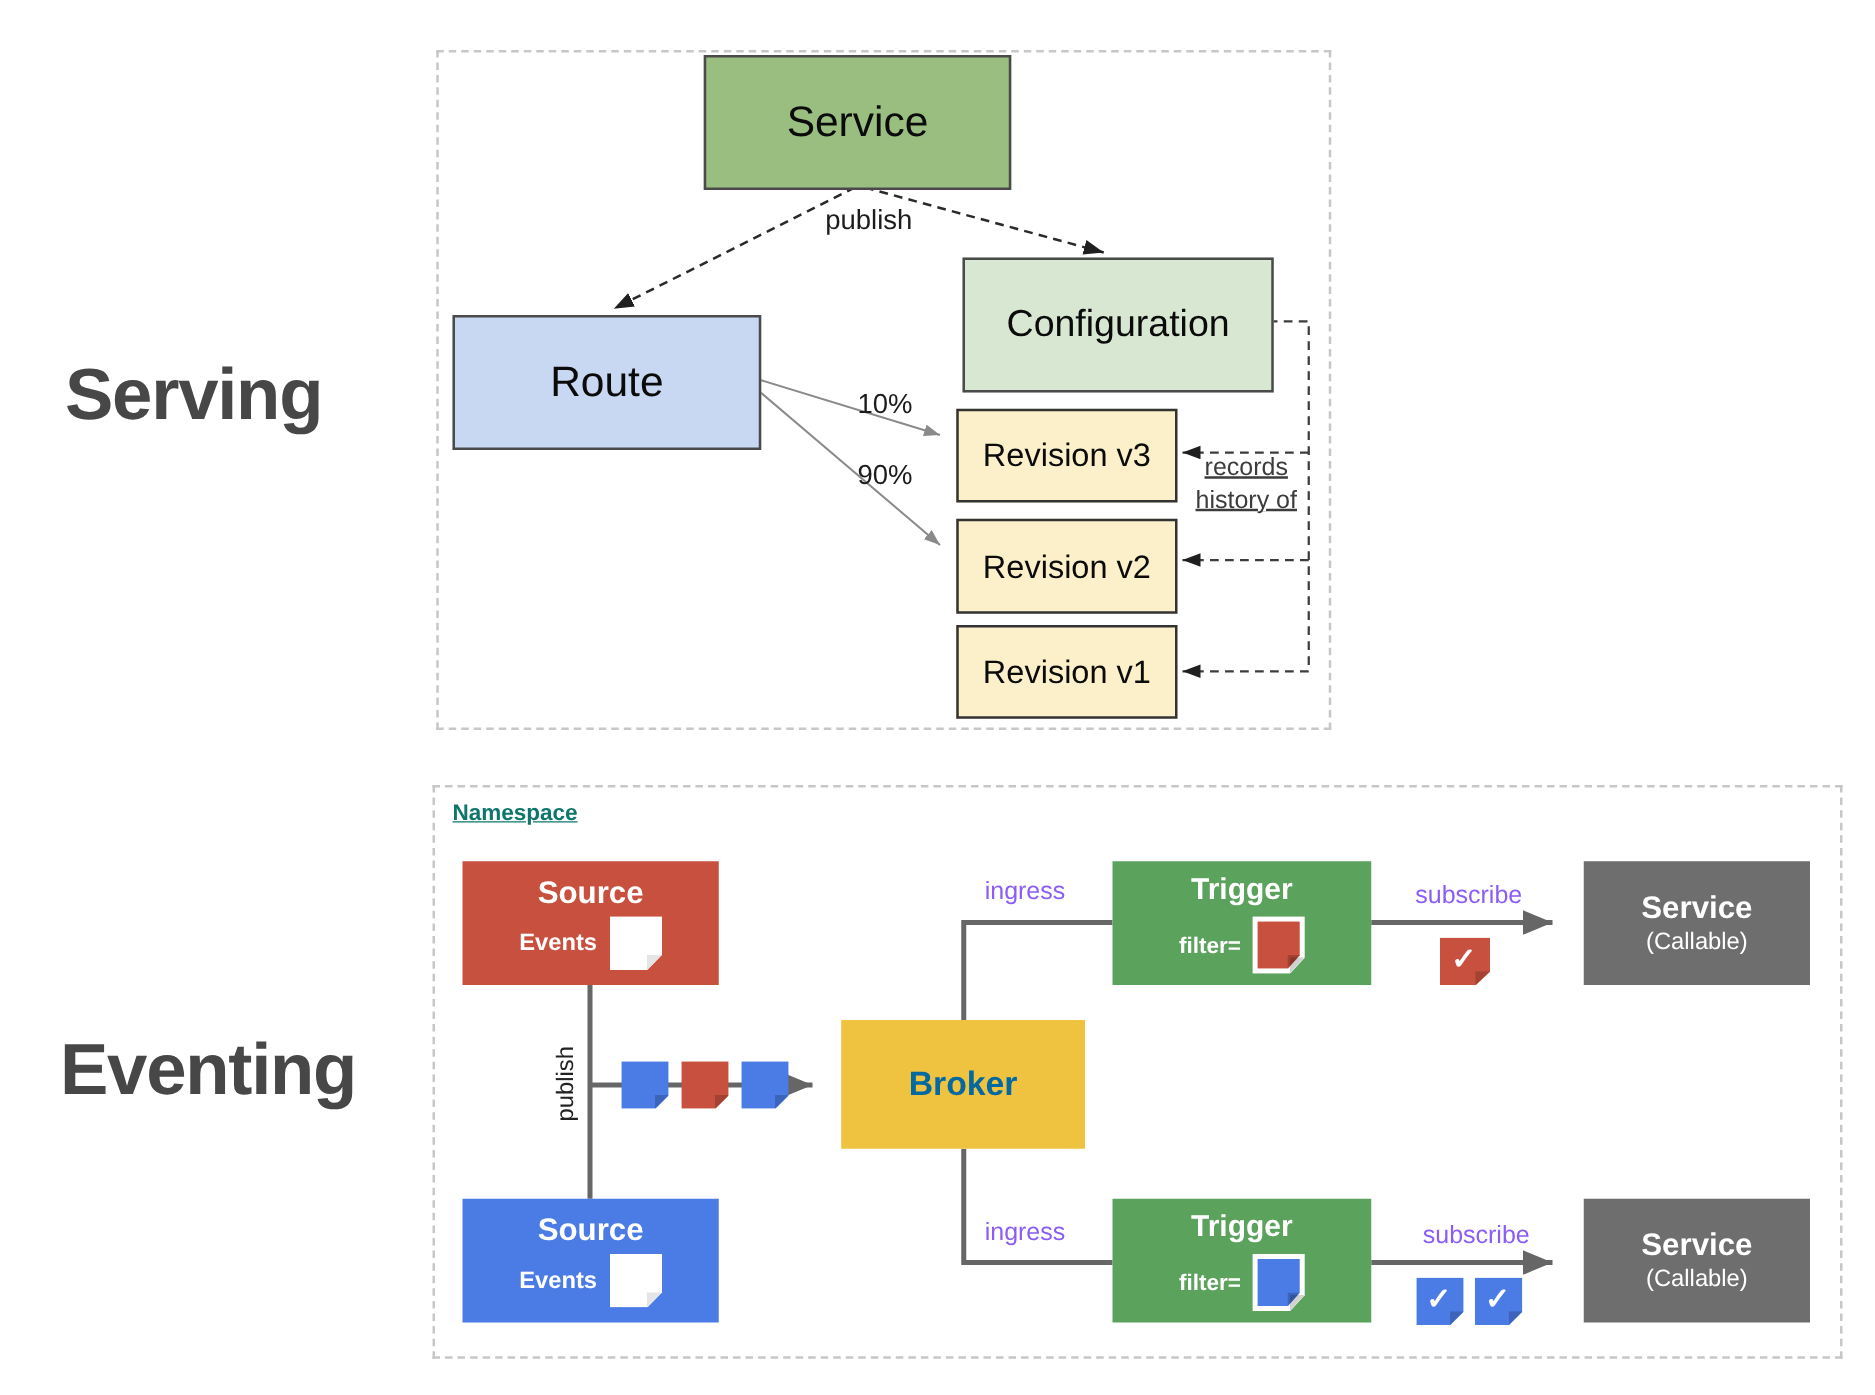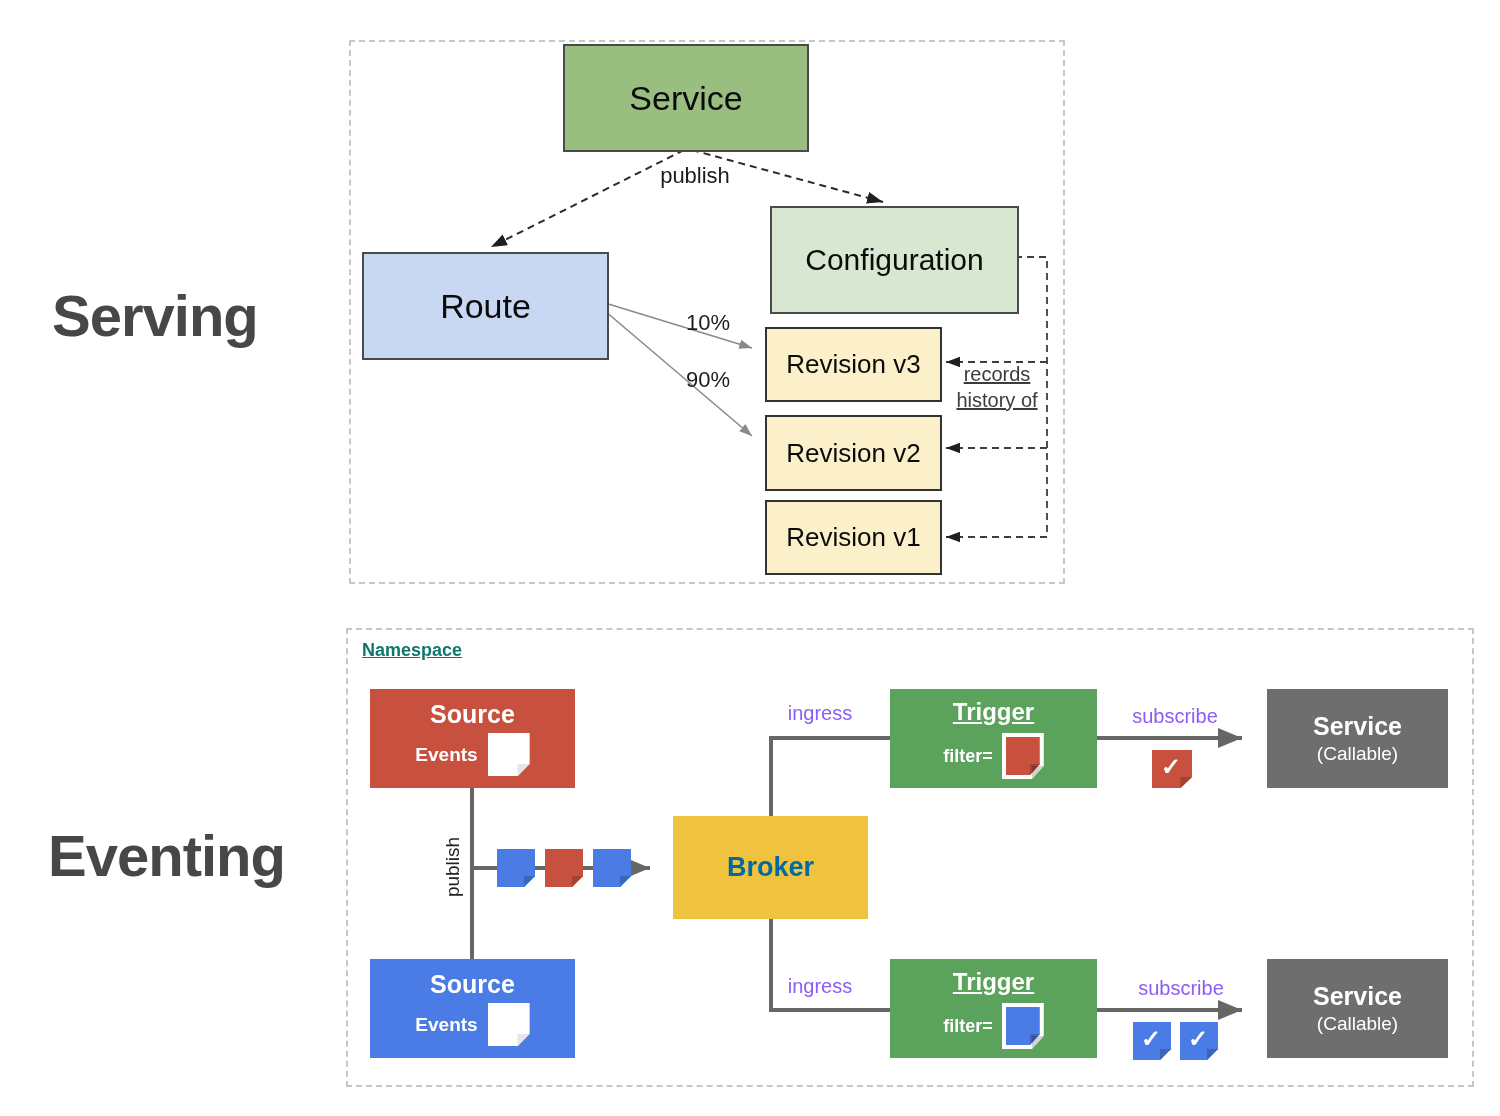--- a/index.html
+++ b/index.html
@@ -48,21 +48,21 @@
   .source-title{text-align:center;font-weight:bold;font-size:25px;margin-top:11px;}
   .events-row{position:absolute;left:0;right:0;top:44px;display:flex;align-items:center;justify-content:center;gap:10px;}
   .events-label{font-weight:bold;font-size:19px;}
 
   .broker-box{left:673px;top:816px;width:195px;height:103px;background:#efc340;display:flex;align-items:center;justify-content:center;}
   .broker-label{font-weight:bold;font-size:27px;color:#0369a1;}
 
   .trigger-box{width:207px;height:99px;background:#5ba25c;}
   .trigger-top{left:890px;top:689px;}
   .trigger-bottom{left:890px;top:959px;}
-  .trigger-title{text-align:center;font-weight:bold;font-size:24px;margin-top:9px;text-decoration:underline;}
+  .trigger-title{text-align:center;font-weight:bold;font-size:24px;margin-top:9px;}
   .filter-row{position:absolute;left:0;right:0;top:44px;display:flex;align-items:center;justify-content:center;gap:9px;}
   .filter-label{font-weight:bold;font-size:18px;}
 
   .gservice-box{width:181px;height:99px;background:#6e6e6e;display:flex;flex-direction:column;align-items:center;justify-content:center;gap:2px;}
   .gservice-top{left:1267px;top:689px;}
   .gservice-bottom{left:1267px;top:959px;}
   .gservice-title{font-weight:bold;font-size:25px;}
   .gservice-subtitle{font-size:19px;font-weight:normal;}
 
   

